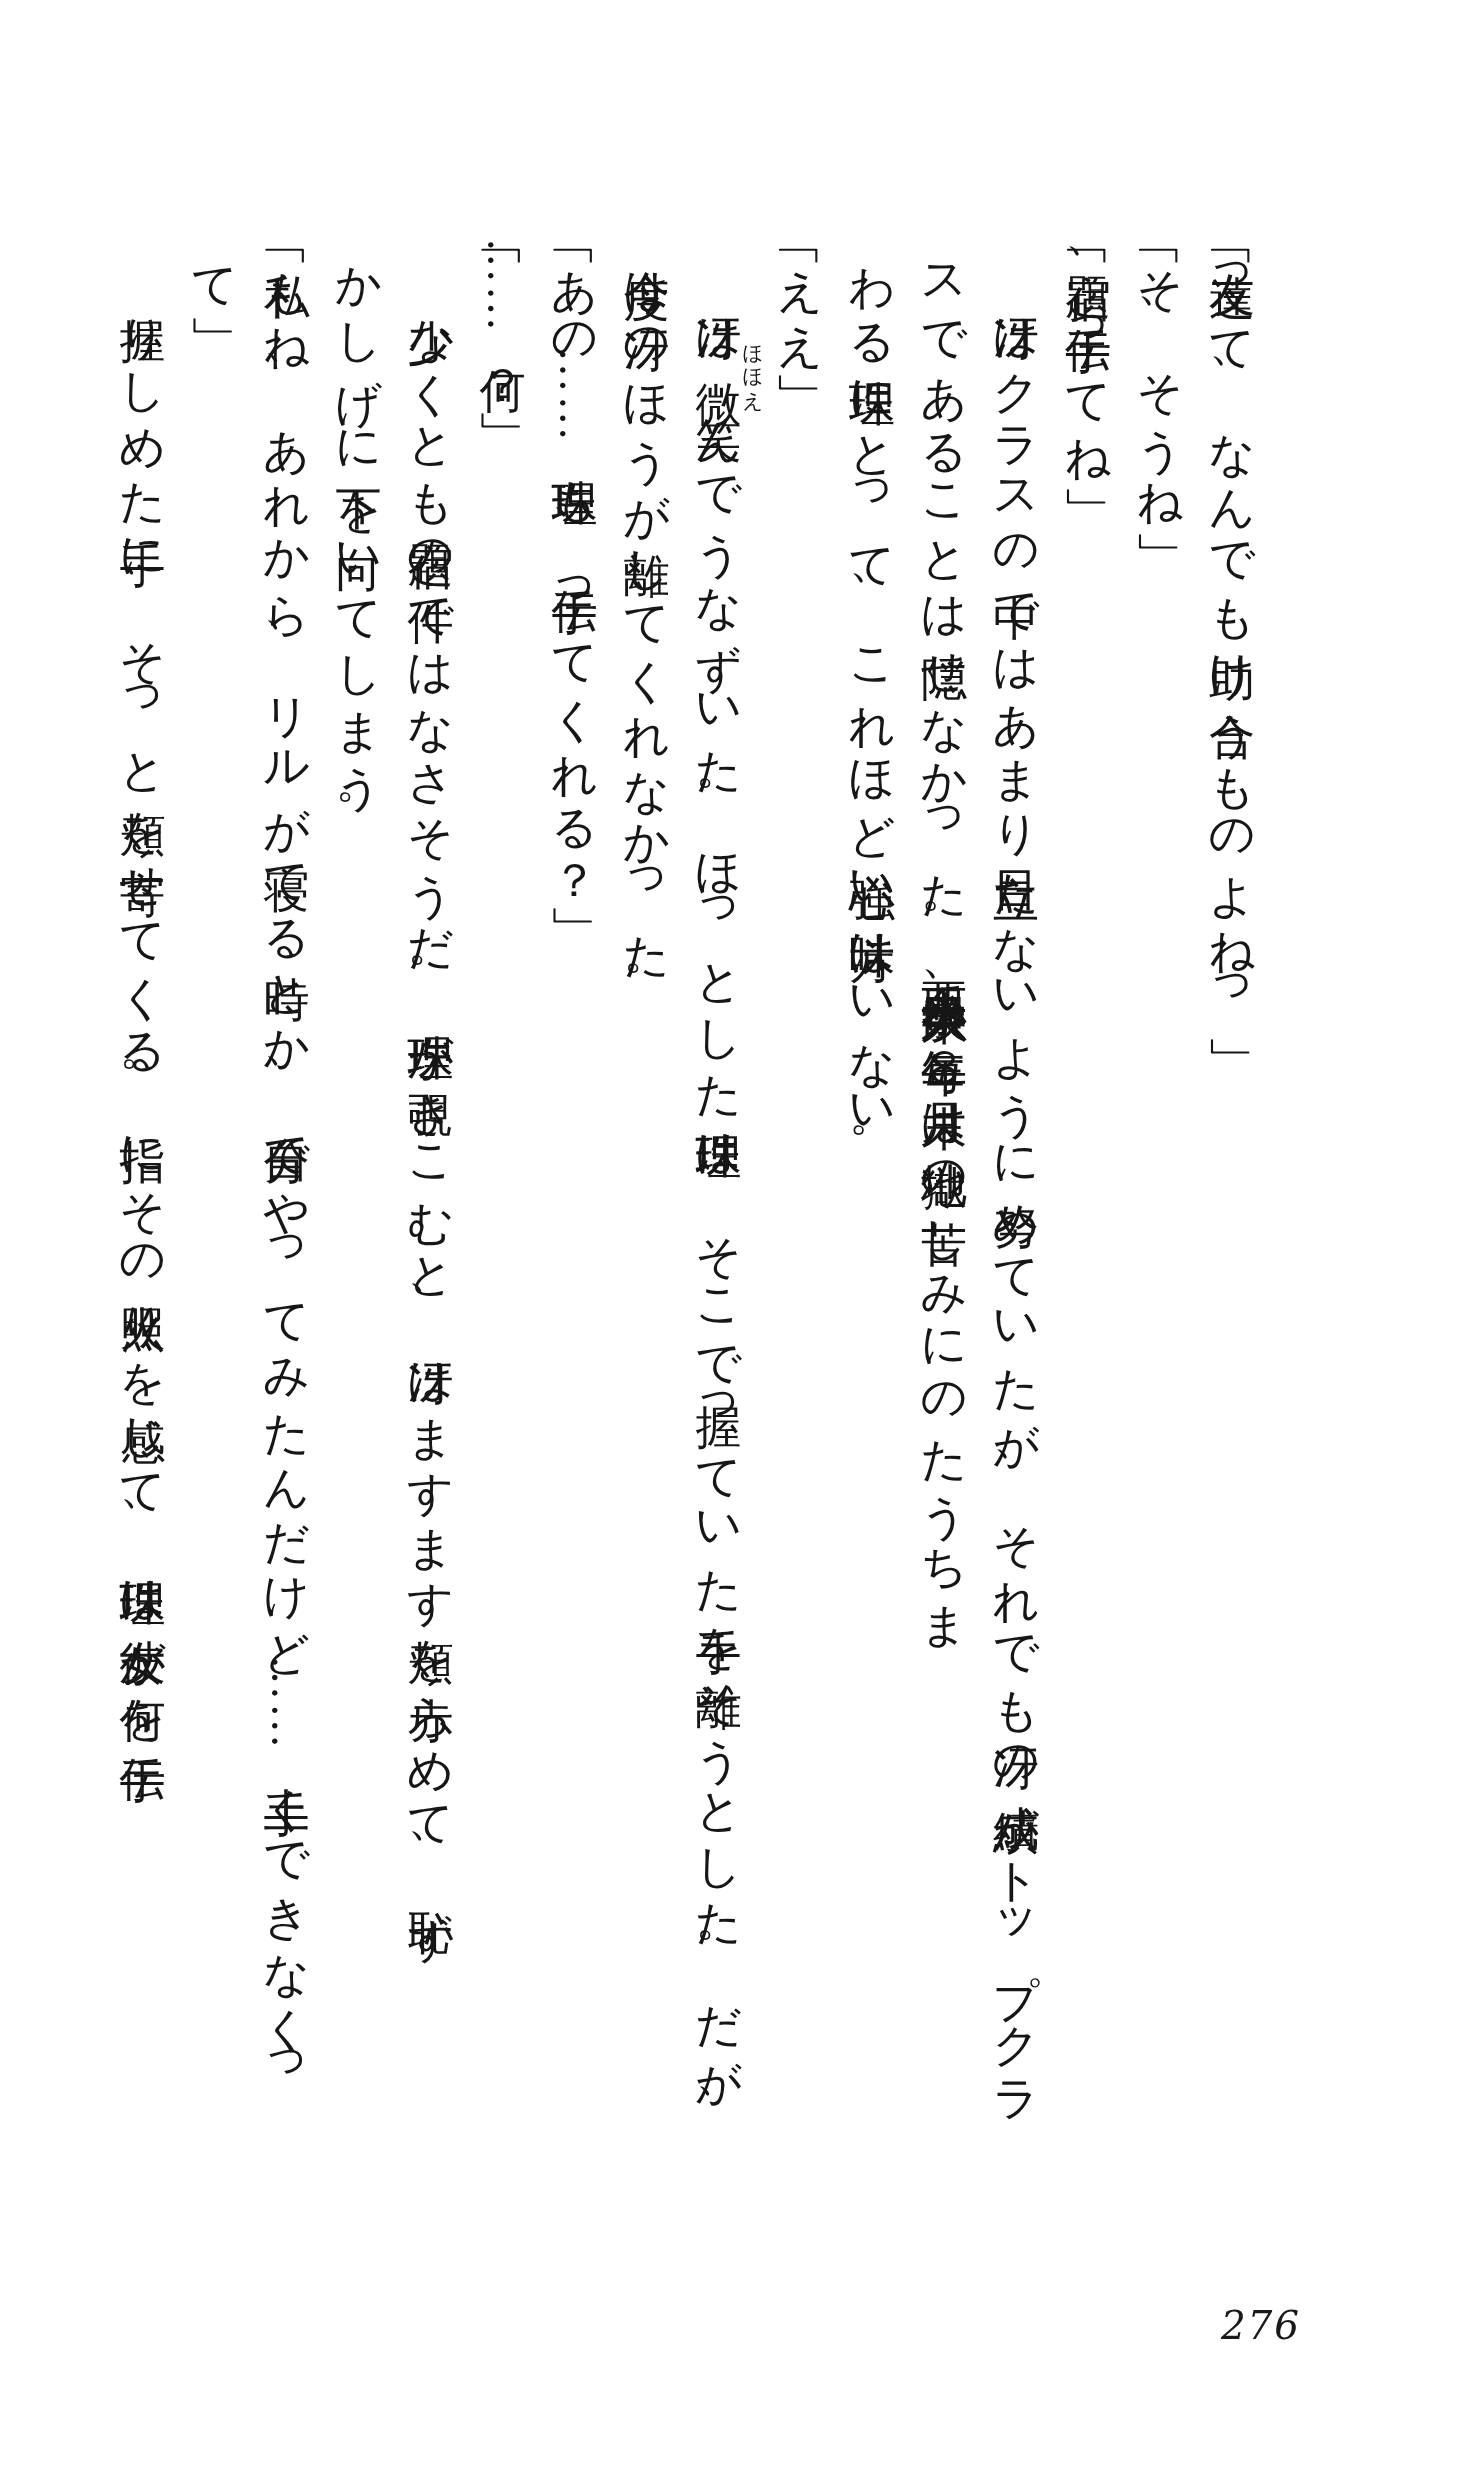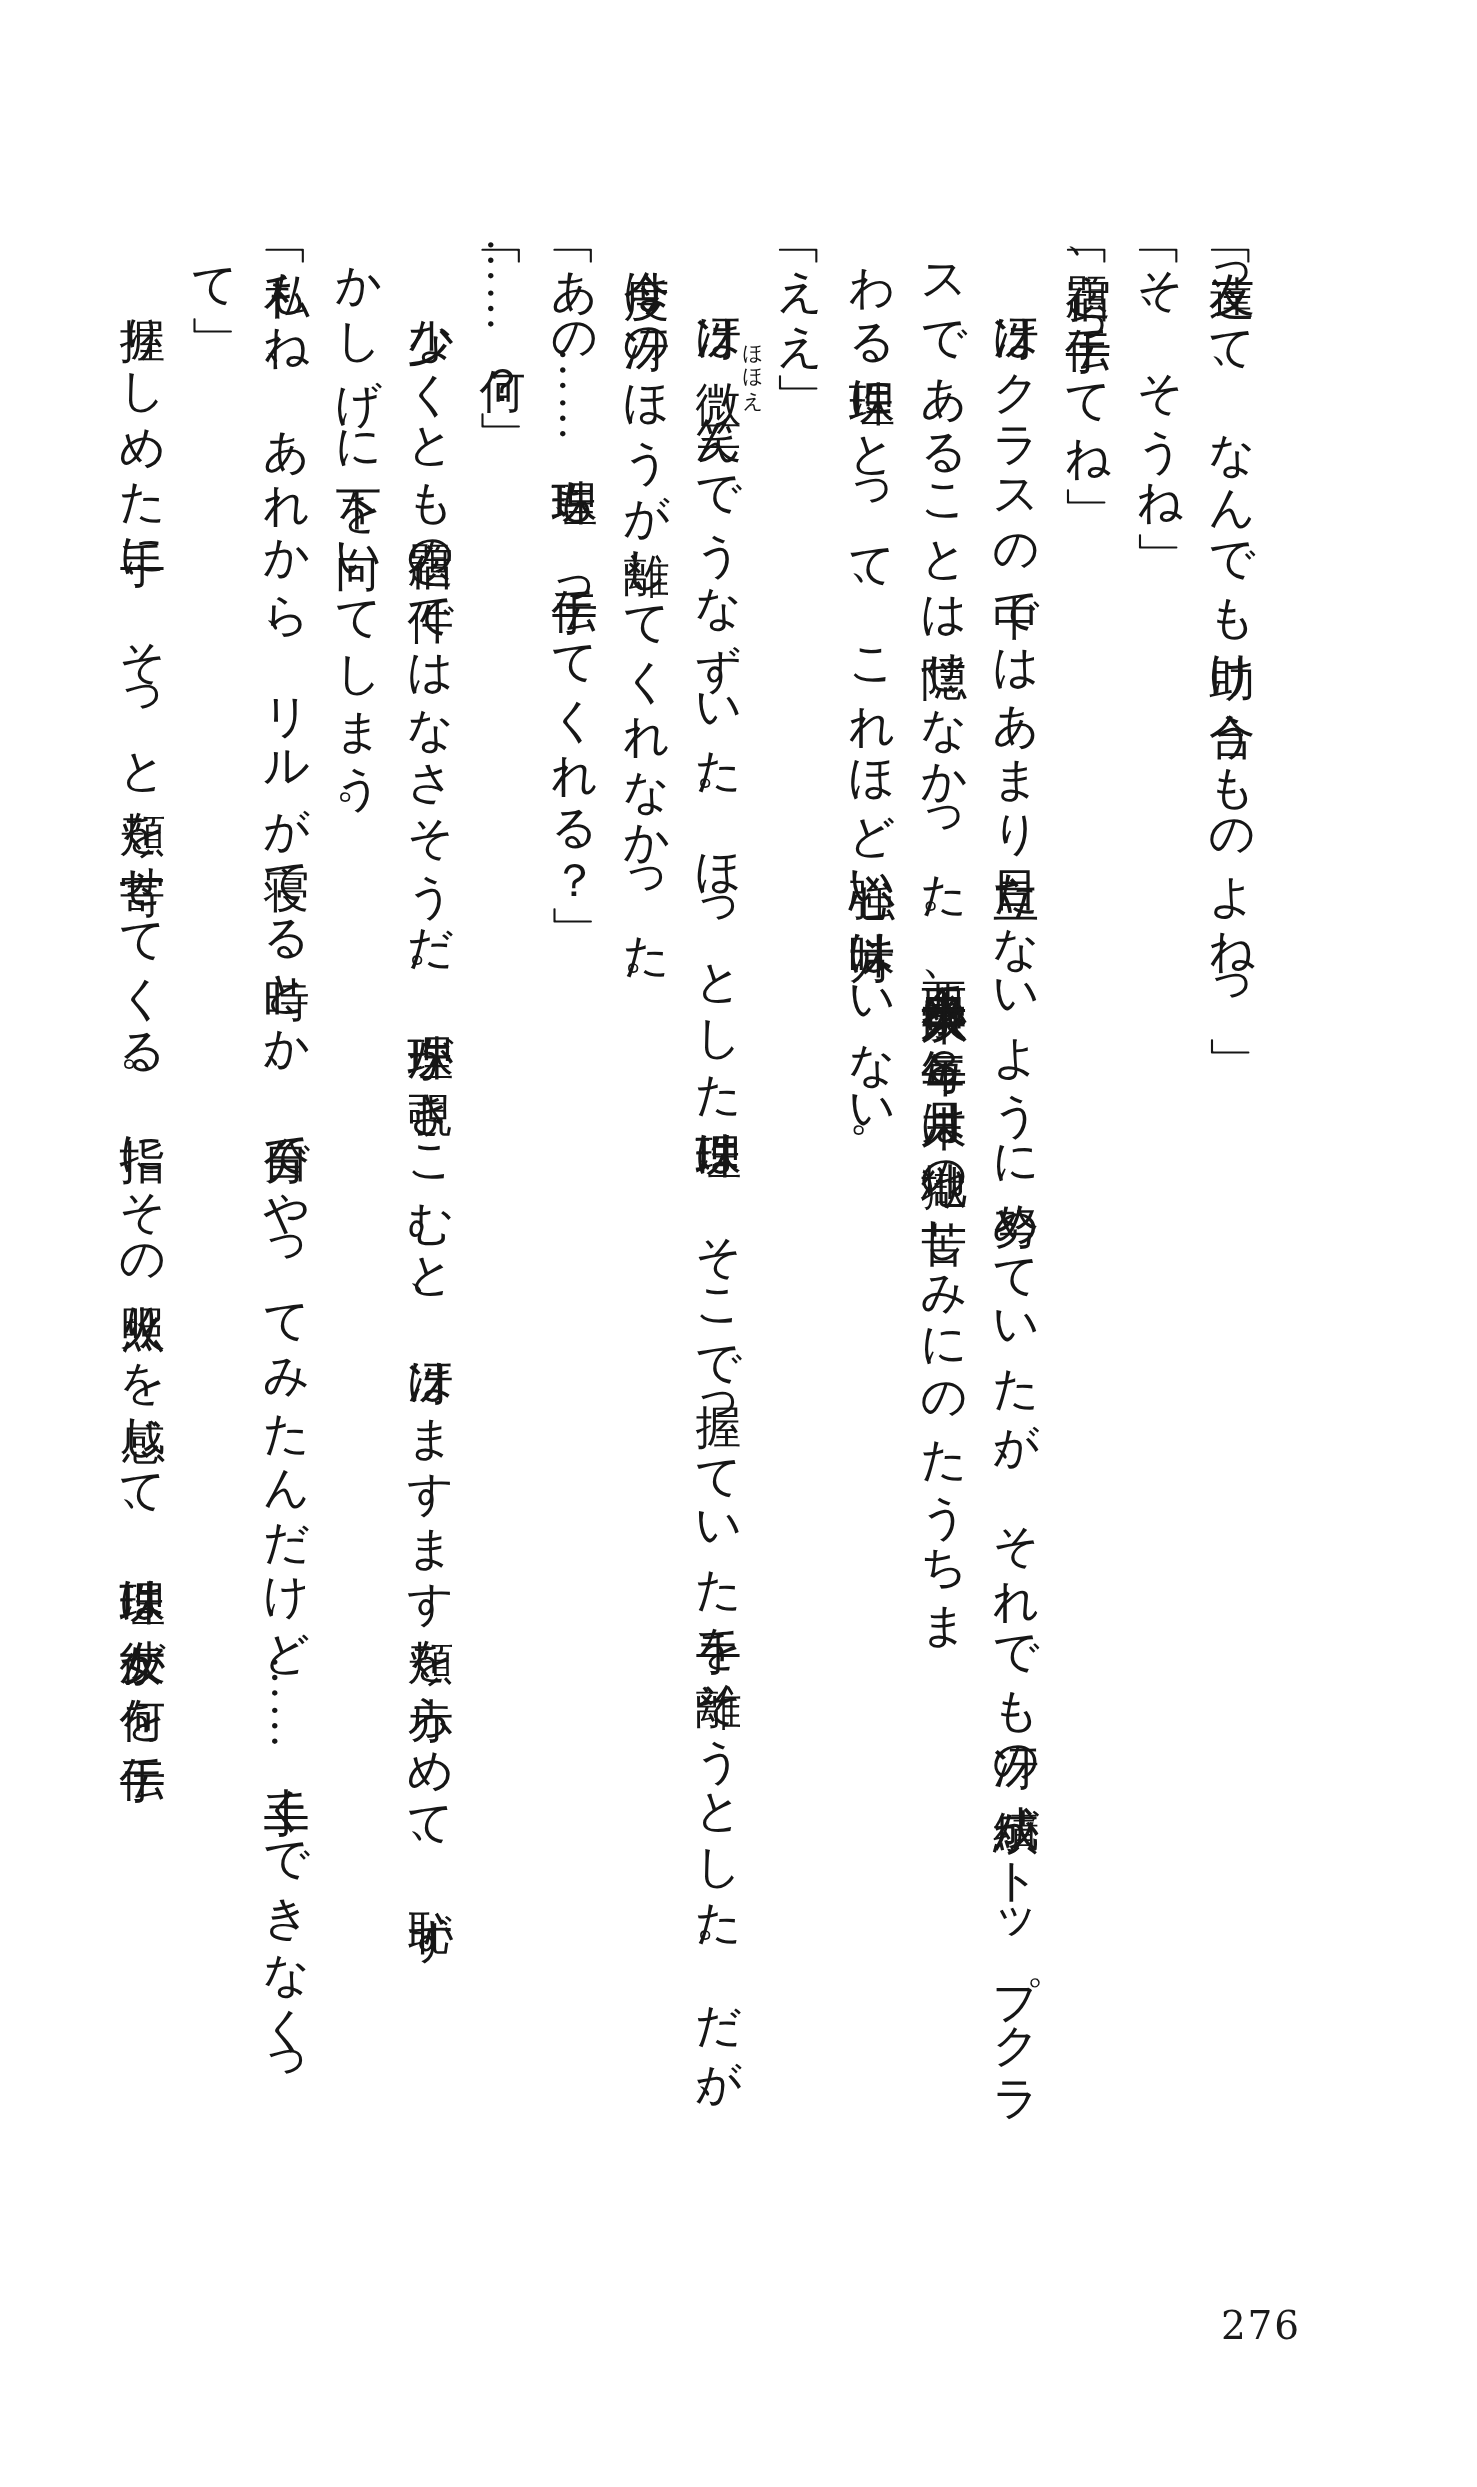--- a/index.html
+++ b/index.html
@@ -48,20 +48,21 @@
   rt {
     font-size: 20.3px;
     letter-spacing: 0;
     font-family: "Liberation Serif", "DejaVu Serif", serif;
   }
   .page-number {
     position: absolute;
     left: 1221px;
     top: 2303px;
     font-family: "DejaVu Serif", "Liberation Serif", serif;
+    font-style: italic;
     font-size: 39px;
     letter-spacing: 1.8px;
     color: #1a1a1a;
   }
 </style>
 </head>
 <body>
 
 <div class="page">
 

